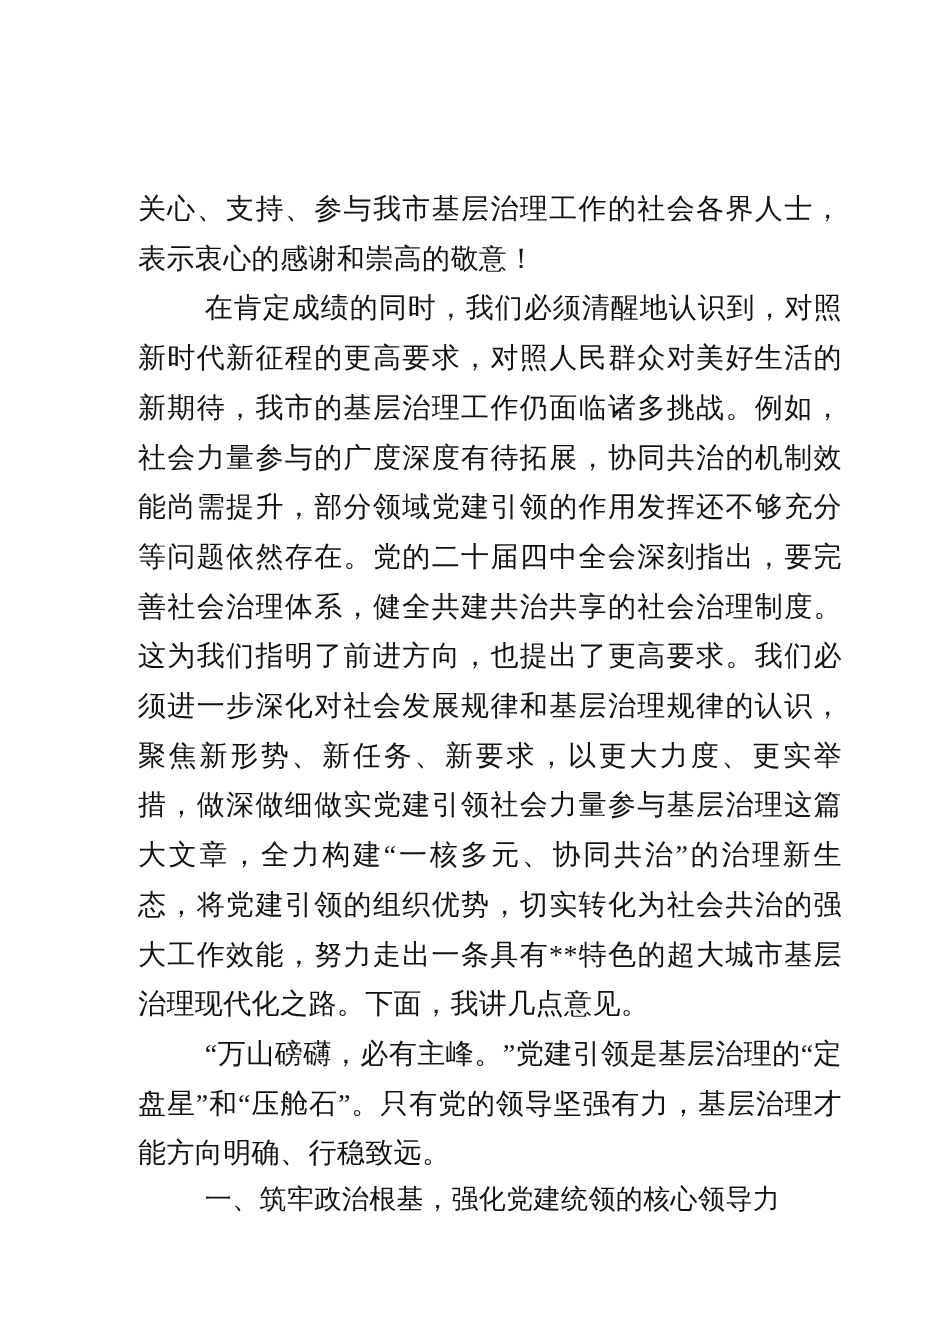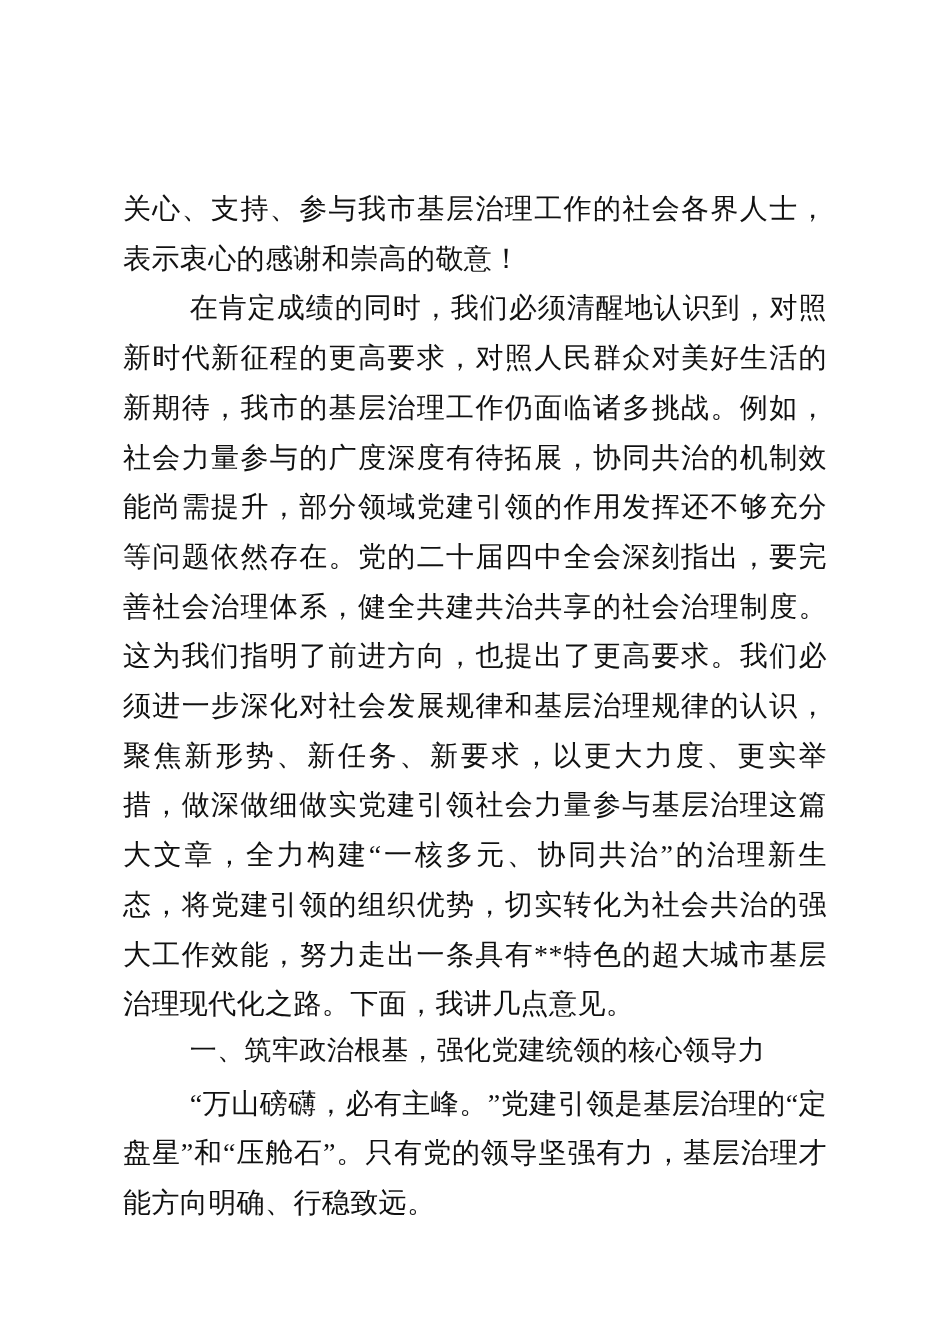--- a/index.html
+++ b/index.html
@@ -10,21 +10,21 @@
     body {
       width: 950px;
       height: 1344px;
       position: relative;
       overflow: hidden;
       font-family: "DejaVu Sans", "Liberation Sans", sans-serif;
       color: #111111;
     }
     .page {
       position: absolute;
-      left: 123px;
+      left: 138px;
       top: 184px;
       width: 704px;
     }
     .para {
       margin: 0;
       font-size: 28px;
       line-height: 49.7px;
       text-align: justify;
       text-justify: inter-character;
       letter-spacing: 0.4px;
@@ -41,15 +41,15 @@
       margin-bottom: 4px;
       text-align: left;
     }
   </style>
 </head>
 <body>
 
 <div class="page">
   <p class="para">关心、支持、参与我市基层治理工作的社会各界人士，表示衷心的感谢和崇高的敬意！</p>
   <p class="para indent">在肯定成绩的同时，我们必须清醒地认识到，对照新时代新征程的更高要求，对照人民群众对美好生活的新期待，我市的基层治理工作仍面临诸多挑战。例如，社会力量参与的广度深度有待拓展，协同共治的机制效能尚需提升，部分领域党建引领的作用发挥还不够充分等问题依然存在。党的二十届四中全会深刻指出，要完善社会治理体系，健全共建共治共享的社会治理制度。这为我们指明了前进方向，也提出了更高要求。我们必须进一步深化对社会发展规律和基层治理规律的认识，聚焦新形势、新任务、新要求，以更大力度、更实举措，做深做细做实党建引领社会力量参与基层治理这篇大文章，全力构建“一核多元、协同共治”的治理新生态，将党建引领的组织优势，切实转化为社会共治的强大工作效能，努力走出一条具有**特色的超大城市基层治理现代化之路。下面，我讲几点意见。</p>
+  <p class="para indent">“万山磅礴，必有主峰。”党建引领是基层治理的“定盘星”和“压舱石”。只有党的领导坚强有力，基层治理才能方向明确、行稳致远。</p>
   <p class="para heading">一、筑牢政治根基，强化党建统领的核心领导力</p>
-  <p class="para indent">“万山磅礴，必有主峰。”党建引领是基层治理的“定盘星”和“压舱石”。只有党的领导坚强有力，基层治理才能方向明确、行稳致远。</p>
 </div>
 
 </body></html>

